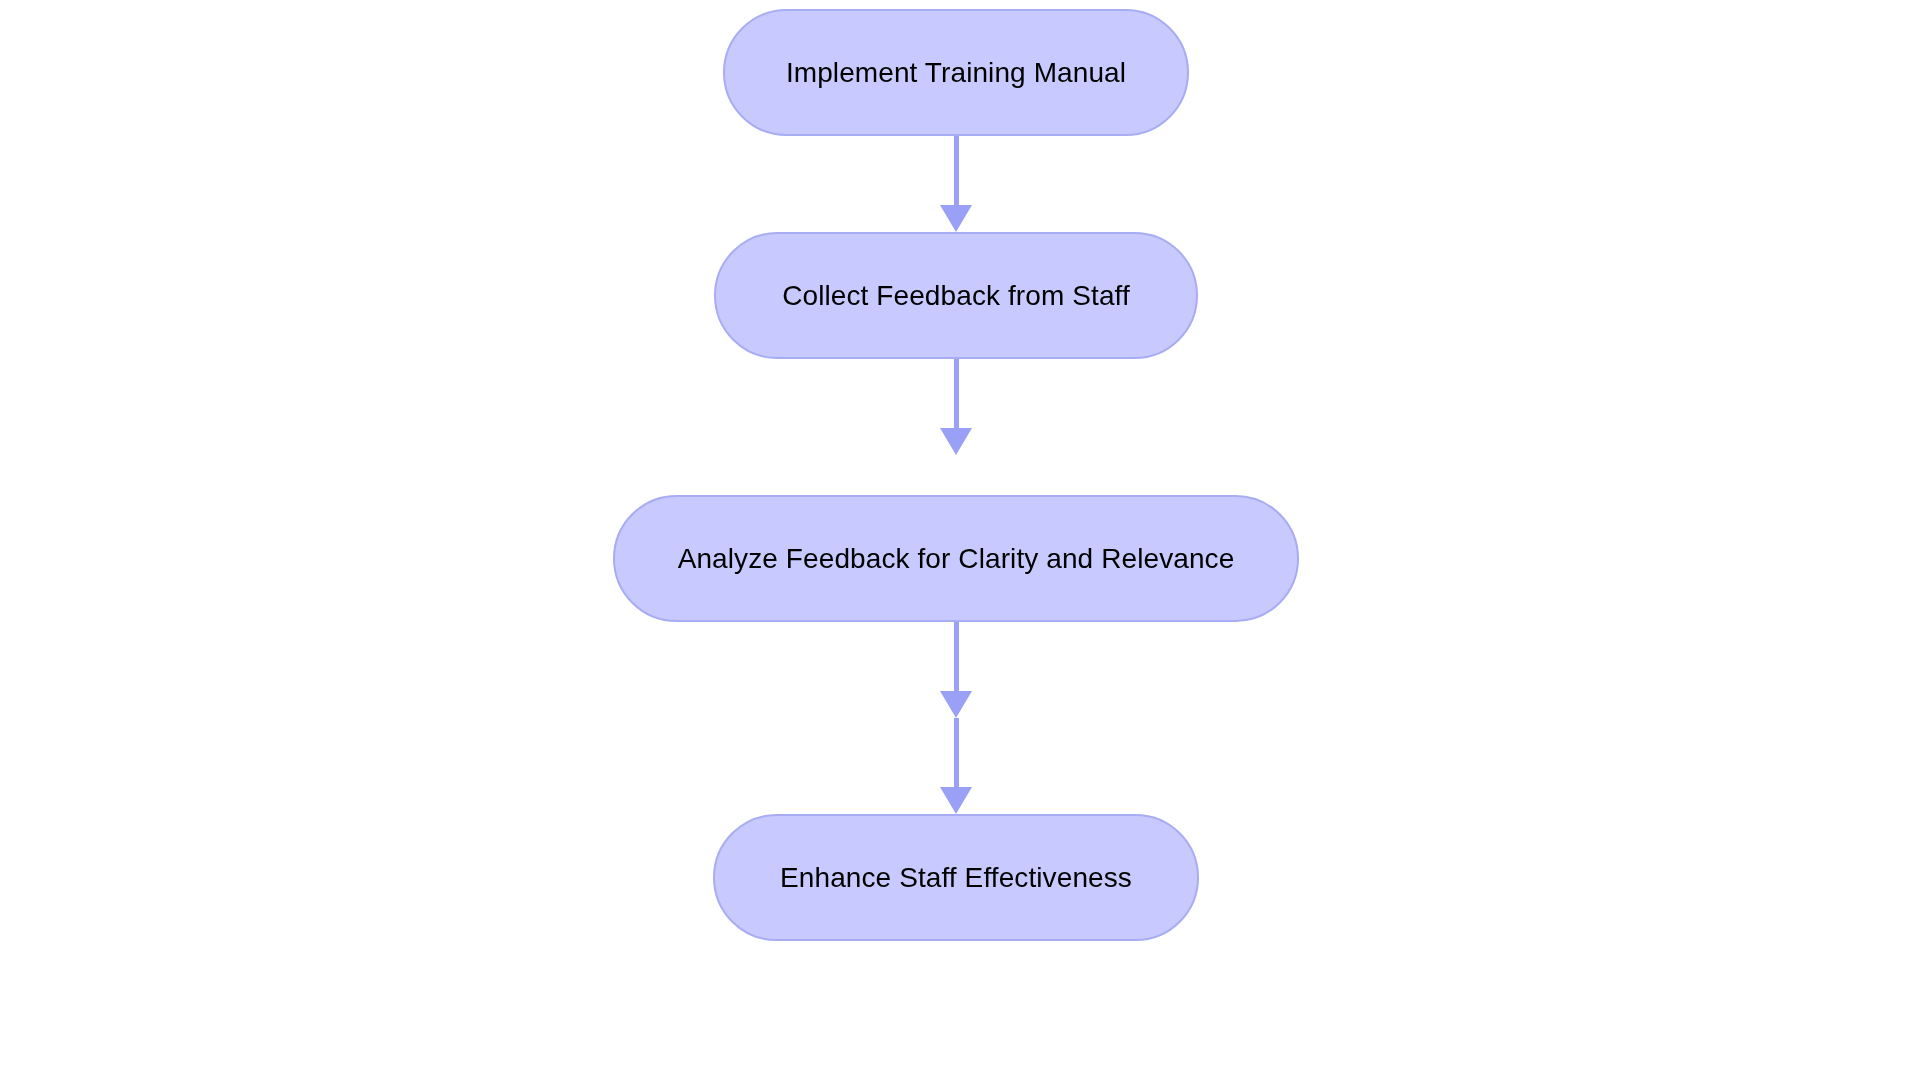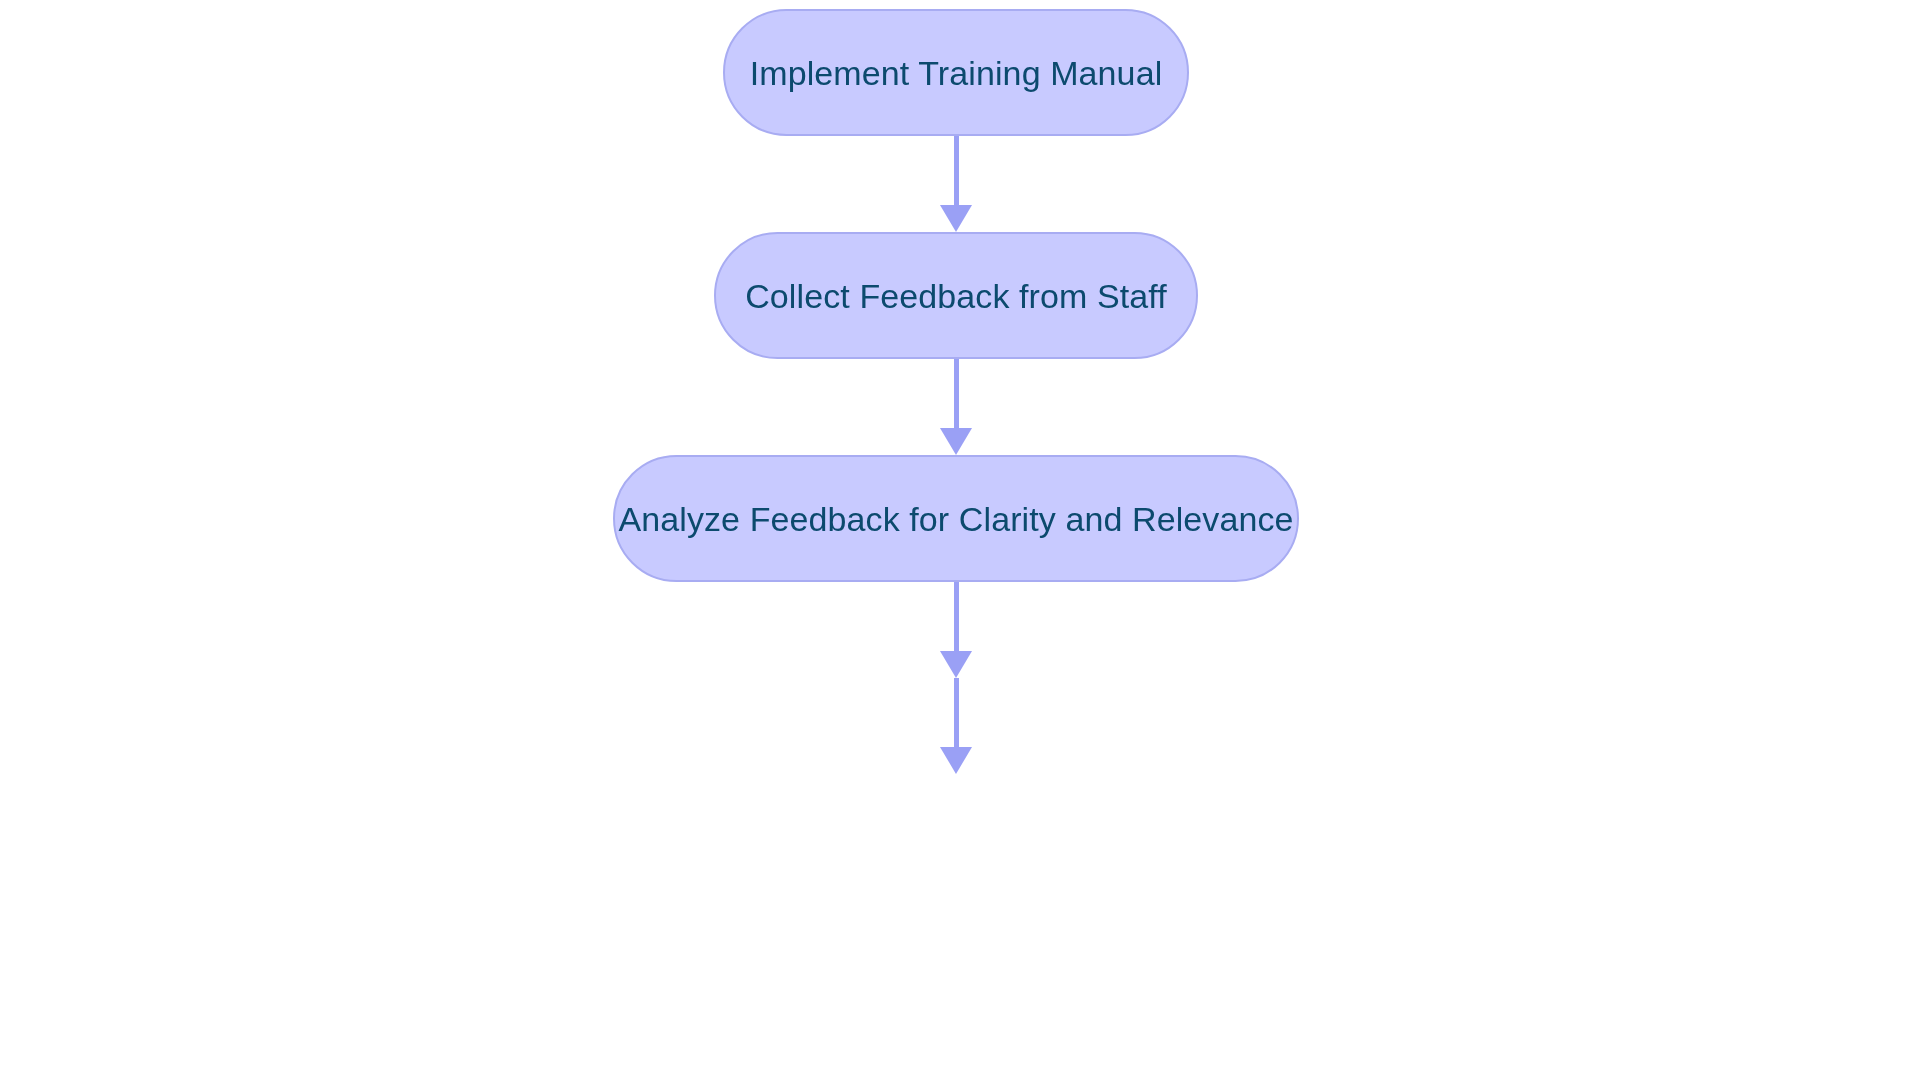--- a/index.html
+++ b/index.html
@@ -43,24 +43,24 @@
     justify-content: center;
     box-sizing: border-box;
     height: 127px;
     border-radius: 64px;
     background: #c8caff;
     border: 2px solid #a8acf2;
     padding: 0 46px;
   }
 
   .node-label {
-    font-size: 34px;
+    font-size: 28px;
     line-height: 1;
     letter-spacing: 0.1px;
-    color: #0c4a6e;
+    color: #000000;
     white-space: nowrap;
     font-weight: 400;
   }
 
   .connector {
     position: relative;
     left: -4px;
     width: 40px;
     height: 96px;
     display: flex;
@@ -80,21 +80,21 @@
     height: 0;
     border-left: 16px solid transparent;
     border-right: 16px solid transparent;
     border-top: 27px solid #9aa0f5;
     margin-top: -1px;
   }
 
   
   .node.w1 { width: 466px; }
   .node.w2 { width: 484px; }
-  .node.w3 { width: 686px; }
+  .node.w3 { width: 686px; margin-top: 40px; }
   .node.w4 { width: 458px; }
   .node.w5 { width: 486px; }
 </style>
 </head>
 <body>
 
 <div id="flowchart-canvas">
   <div class="flow-column">
 
     <div class="node w1">
@@ -123,15 +123,18 @@
       <div class="connector-shaft"></div>
       <div class="connector-head"></div>
     </div>
 
 
     <div class="connector">
       <div class="connector-shaft"></div>
       <div class="connector-head"></div>
     </div>
 
+    <div class="node w5">
+      <span class="node-label">Enhance Staff Effectiveness</span>
+    </div>
 
   </div>
 </div>
 
 </body></html>

